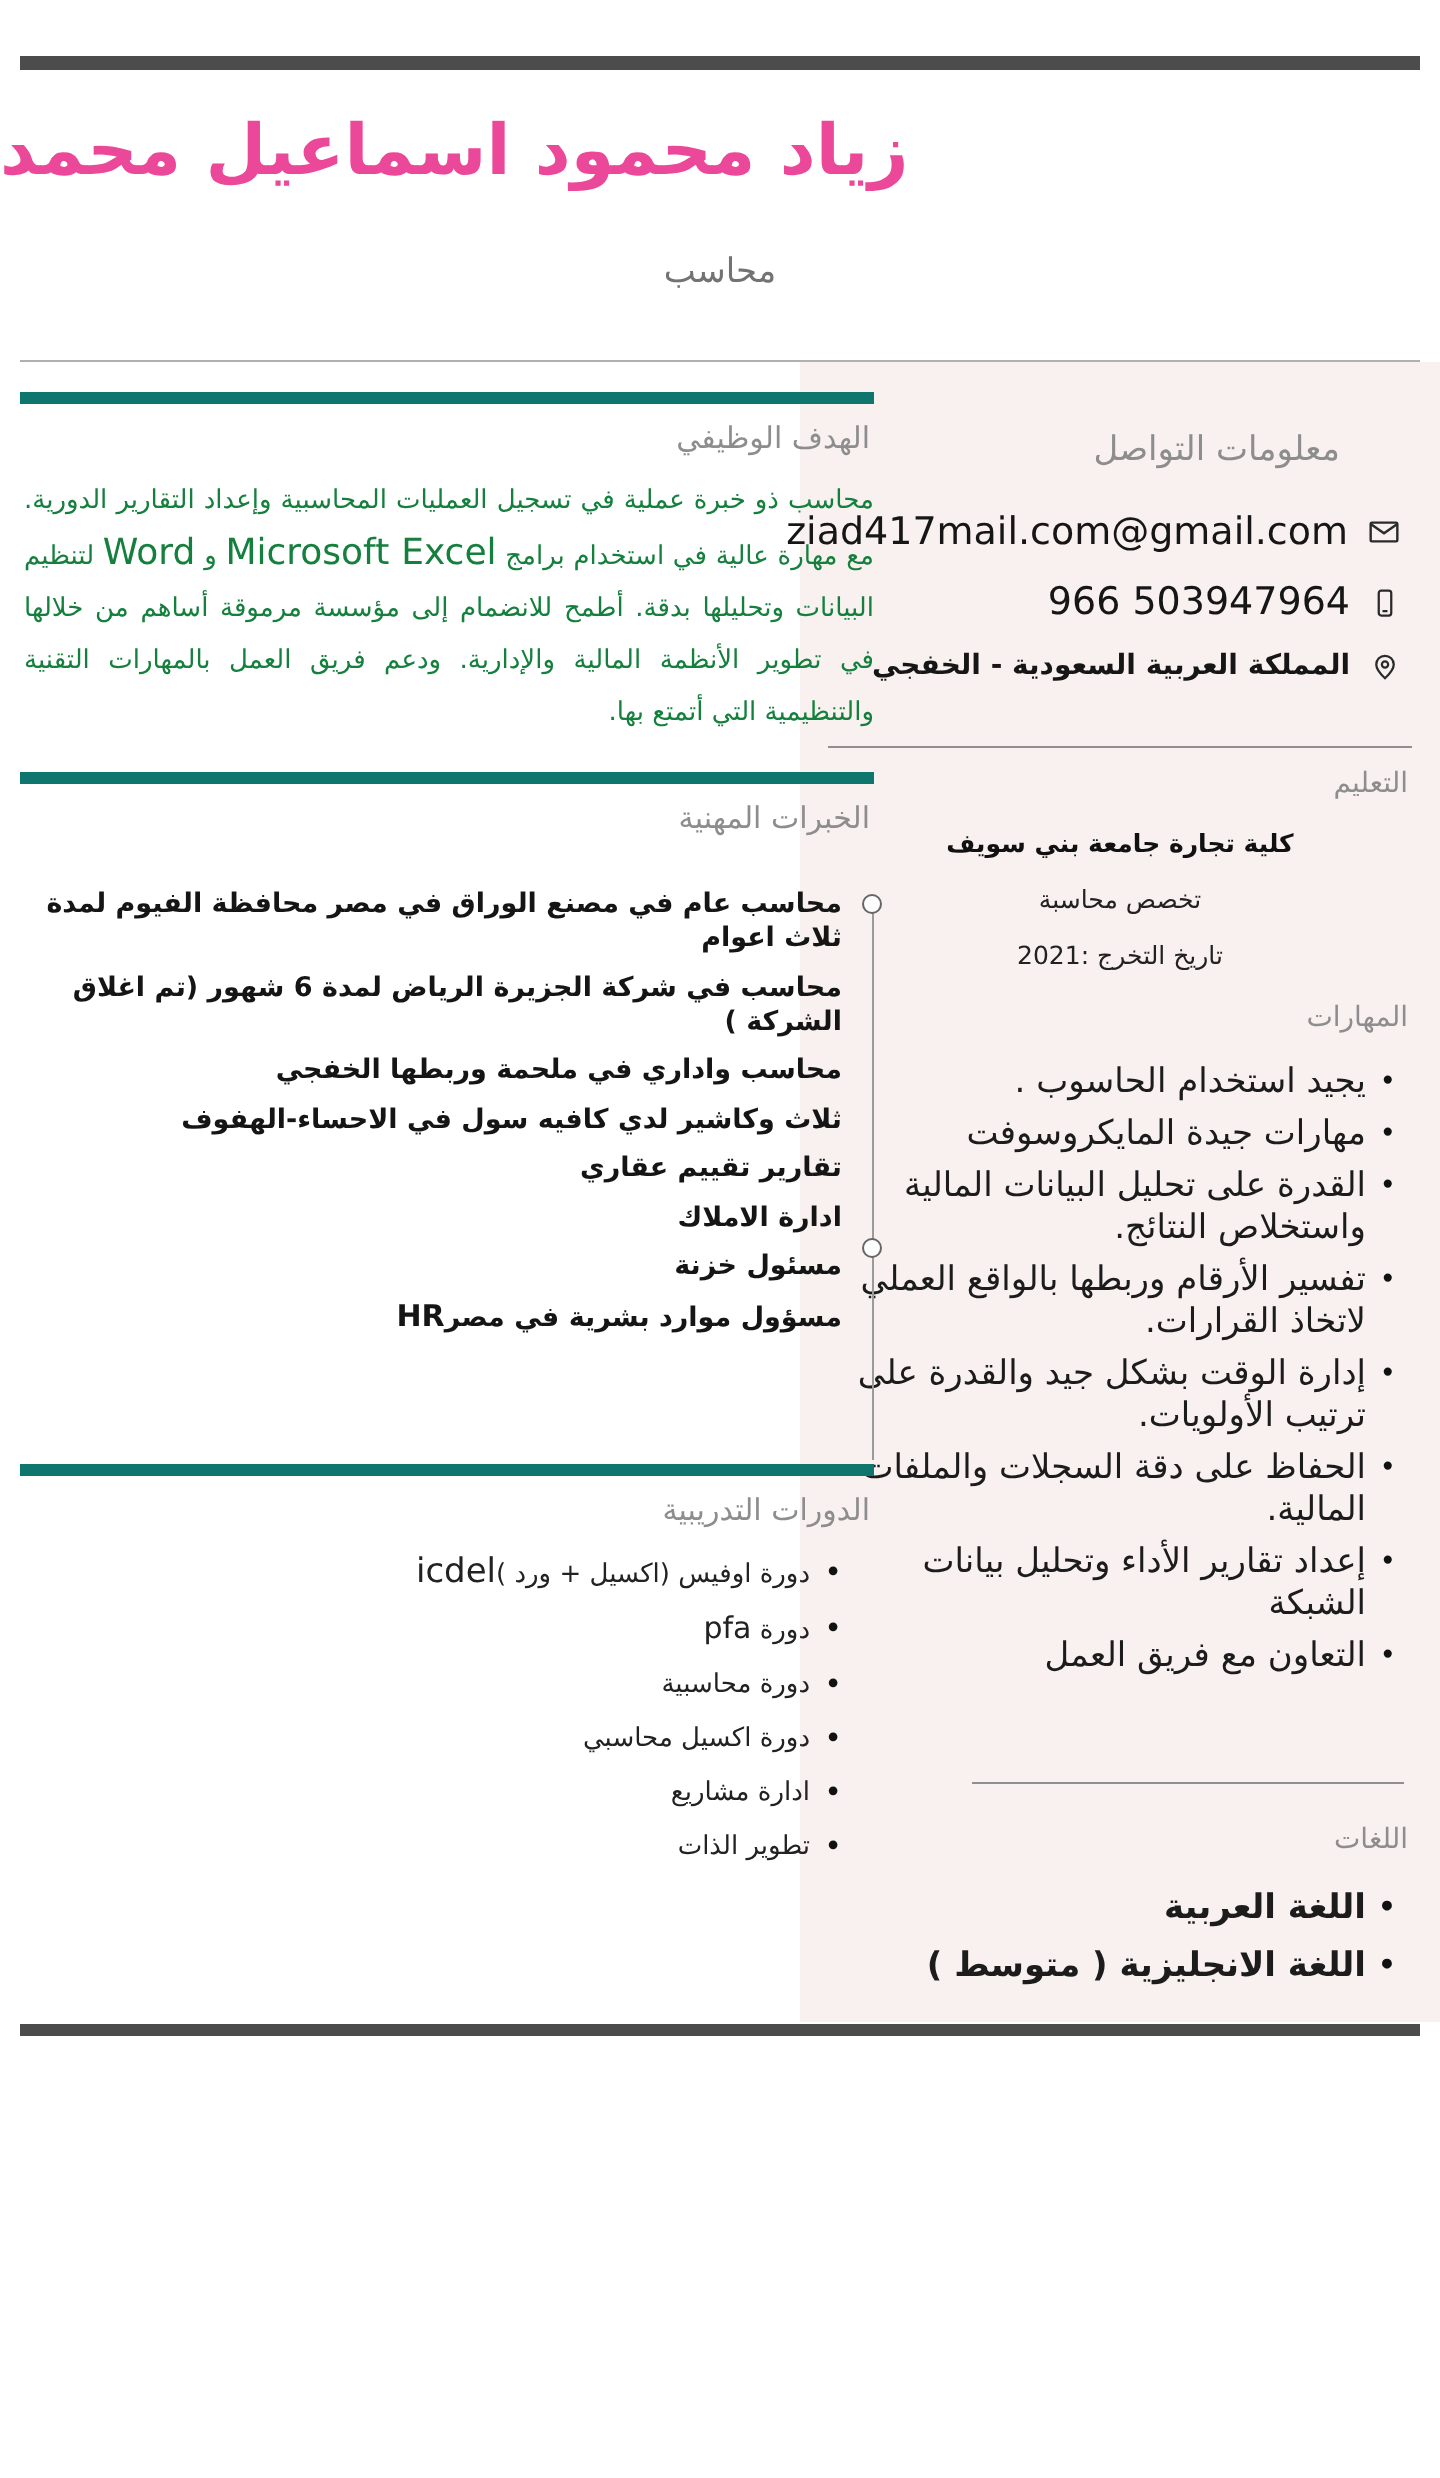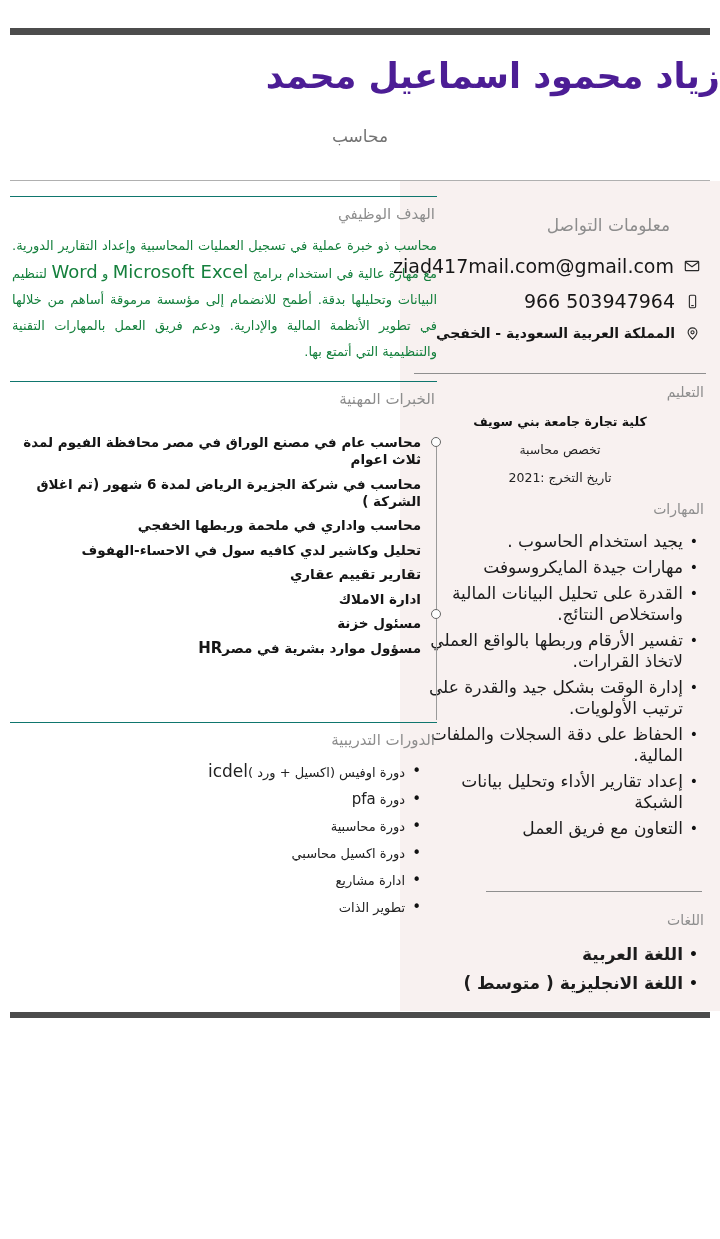--- a/index.html
+++ b/index.html
@@ -8,22 +8,22 @@
     overflow:hidden; direction:rtl;
     font-family:"DejaVu Sans", sans-serif; color:#222;
   }
   .top-bar, .bottom-bar {
     position:absolute; left:10px; right:10px; background:#4c4c4c;
   }
   .top-bar { top:28px; height:7px; }
   .bottom-bar { top:1012px; height:6px; }
 
   .name {
-    position:absolute; top:56px; left:0; right:0; text-align:right;
-    font-size:35px; font-weight:bold; color:#4c1d95; letter-spacing:1px;
+    position:absolute; top:56px; left:0; right:0; text-align:left;
+    font-size:35px; font-weight:bold; color:#ec4899; letter-spacing:1px;
   }
   .job-title {
     position:absolute; top:126px; left:0; right:0; text-align:center;
     font-size:17px; color:#737373;
   }
   .header-divider {
     position:absolute; top:180px; left:10px; right:10px;
     border-top:1px solid #b0b0b0;
   }
 
@@ -58,21 +58,21 @@
     color:#1c1c1c; margin-bottom:5px;
   }
   .skill-list li::before, .lang-list li::before {
     content:"•"; position:absolute; right:2px; top:0; font-size:14px; color:#111;
   }
   .lang-list { margin-top:16px; }
   .lang-list li { font-weight:bold; margin-bottom:8px; }
 
   
   .main-col { position:absolute; top:181px; left:10px; width:427px; box-sizing:border-box; }
-  .m-section { border-top:1px solid #0f766e; }
+  .m-section { border-top:6px solid #0f766e; }
   .m-section h2 { margin:0; padding:8px 2px 0 0; font-size:15px; font-weight:400; color:#8d8d8d; }
 
   .sec-objective { margin-top:15px; }
   .objective-text {
     margin:10px 0 0; font-size:13px; line-height:26px; color:#15803d;
     text-align:justify; text-align-last:right; padding-left:2px;
   }
   .latin { direction:ltr; unicode-bidi:isolate; }
   .latin.lg { font-size:18px; }
   .latin.xl { font-size:17px; }
@@ -194,21 +194,21 @@
     <section class="m-section sec-exp">
       <h2>الخبرات المهنية</h2>
       <div class="exp-wrap">
         <div class="tl-line"></div>
         <div class="tl-dot d1"></div>
         <div class="tl-dot d2"></div>
         <ul class="exp-list">
           <li>محاسب عام في مصنع الوراق في مصر محافظة الفيوم لمدة ثلاث اعوام</li>
           <li>محاسب في شركة الجزيرة الرياض لمدة 6 شهور (تم اغلاق الشركة )</li>
           <li>محاسب واداري في ملحمة وربطها الخفجي</li>
-          <li>تحليل وكاشير لدي كافيه سول في الاحساء-الهفوف</li>
+          <li>ثلاث وكاشير لدي كافيه سول في الاحساء-الهفوف</li>
           <li>تقارير تقييم عقاري</li>
           <li>ادارة الاملاك</li>
           <li>مسئول خزنة</li>
           <li><span>مسؤول موارد بشرية في مصر</span><span class="latin hr">HR</span></li>
         </ul>
       </div>
     </section>
 
     <section class="m-section sec-courses">
       <h2>الدورات التدريبية</h2>

